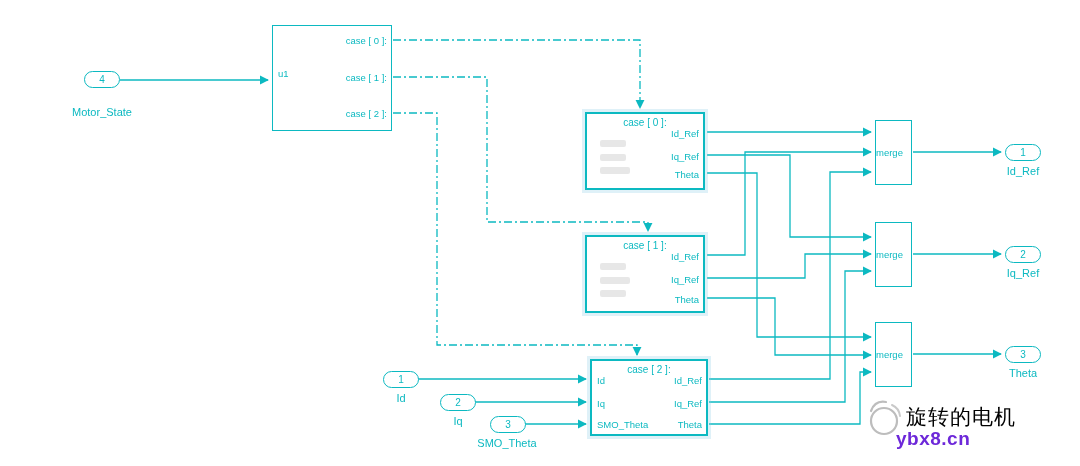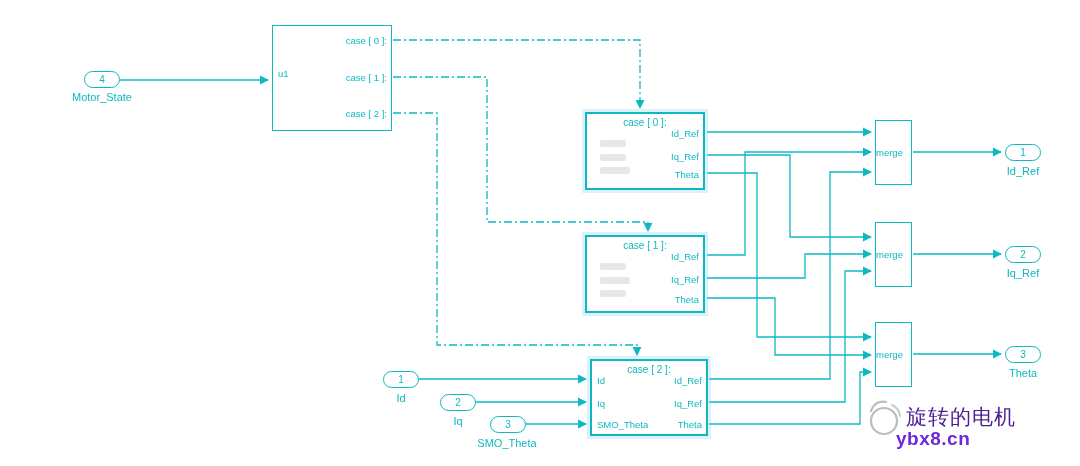--- a/index.html
+++ b/index.html
@@ -18,21 +18,21 @@
     position:absolute; width:36px; height:17px; background:#fff;
     border:1.4px solid var(--ac); border-radius:9px;
     color:var(--ac); font-size:10px; display:flex; align-items:center; justify-content:center;
   }
   .lbl { position:absolute; color:var(--ac); font-size:11px; text-align:center; }
   .plabel { position:absolute; color:var(--ac); font-size:9.5px; line-height:12px; white-space:nowrap; }
   .pright { text-align:right; }
   .title { position:absolute; left:0; right:0; top:3px; text-align:center; color:var(--ac); font-size:10px; }
   .fade { position:absolute; background:#e3e3e3; border-radius:2px; opacity:.85; }
   .merge-blk { display:flex; align-items:center; justify-content:flex-start; color:var(--ac); font-size:9.5px; }
-  .wm-brand { position:absolute; left:906px; top:403px; font-size:21px; color:#4c1d95; letter-spacing:1px; }
+  .wm-brand { position:absolute; left:906px; top:403px; font-size:21px; color:#000000; letter-spacing:1px; }
   .wm-site  { position:absolute; left:896px; top:428px; font-size:19px; font-weight:bold; color:#6d28d9; letter-spacing:.5px; }
   .wm-logo  { position:absolute; left:862px; top:396px; }
 </style>
 </head>
 <body>
 
 <div id="canvas">
 
   <svg class="wires">
     <defs>
@@ -63,21 +63,21 @@
     <path class="wire" d="M913 354 H1001" marker-end="url(#arr)"></path>
 
     <path class="wire dash" d="M393 40 H640 V108" marker-end="url(#arr)"></path>
     <path class="wire dash" d="M393 77 H487 V222 H648 V231" marker-end="url(#arr)"></path>
     <path class="wire dash" d="M393 113 H437 V345 H637 V355" marker-end="url(#arr)"></path>
   </svg>
 
   <div class="oval" style="left:84px; top:71px;">
     <span>4</span>
   </div>
-  <div class="lbl" style="left:62px; top:91px; width:80px;">Motor_State</div>
+  <div class="lbl" style="left:62px; top:106px; width:80px;">Motor_State</div>
 
   <div class="blk" style="left:272px; top:25px; width:120px; height:106px;">
     <div class="plabel" style="left:5px; top:42px;">u1</div>
     <div class="plabel pright" style="right:4px; top:9px;  width:78px;">case [ 0 ]:</div>
     <div class="plabel pright" style="right:4px; top:46px; width:78px;">case [ 1 ]:</div>
     <div class="plabel pright" style="right:4px; top:82px; width:78px;">case [ 2 ]:</div>
   </div>
 
   <div class="blk case-blk" style="left:585px; top:112px; width:120px; height:78px;">
     <div class="title">case [ 0 ]:</div>

